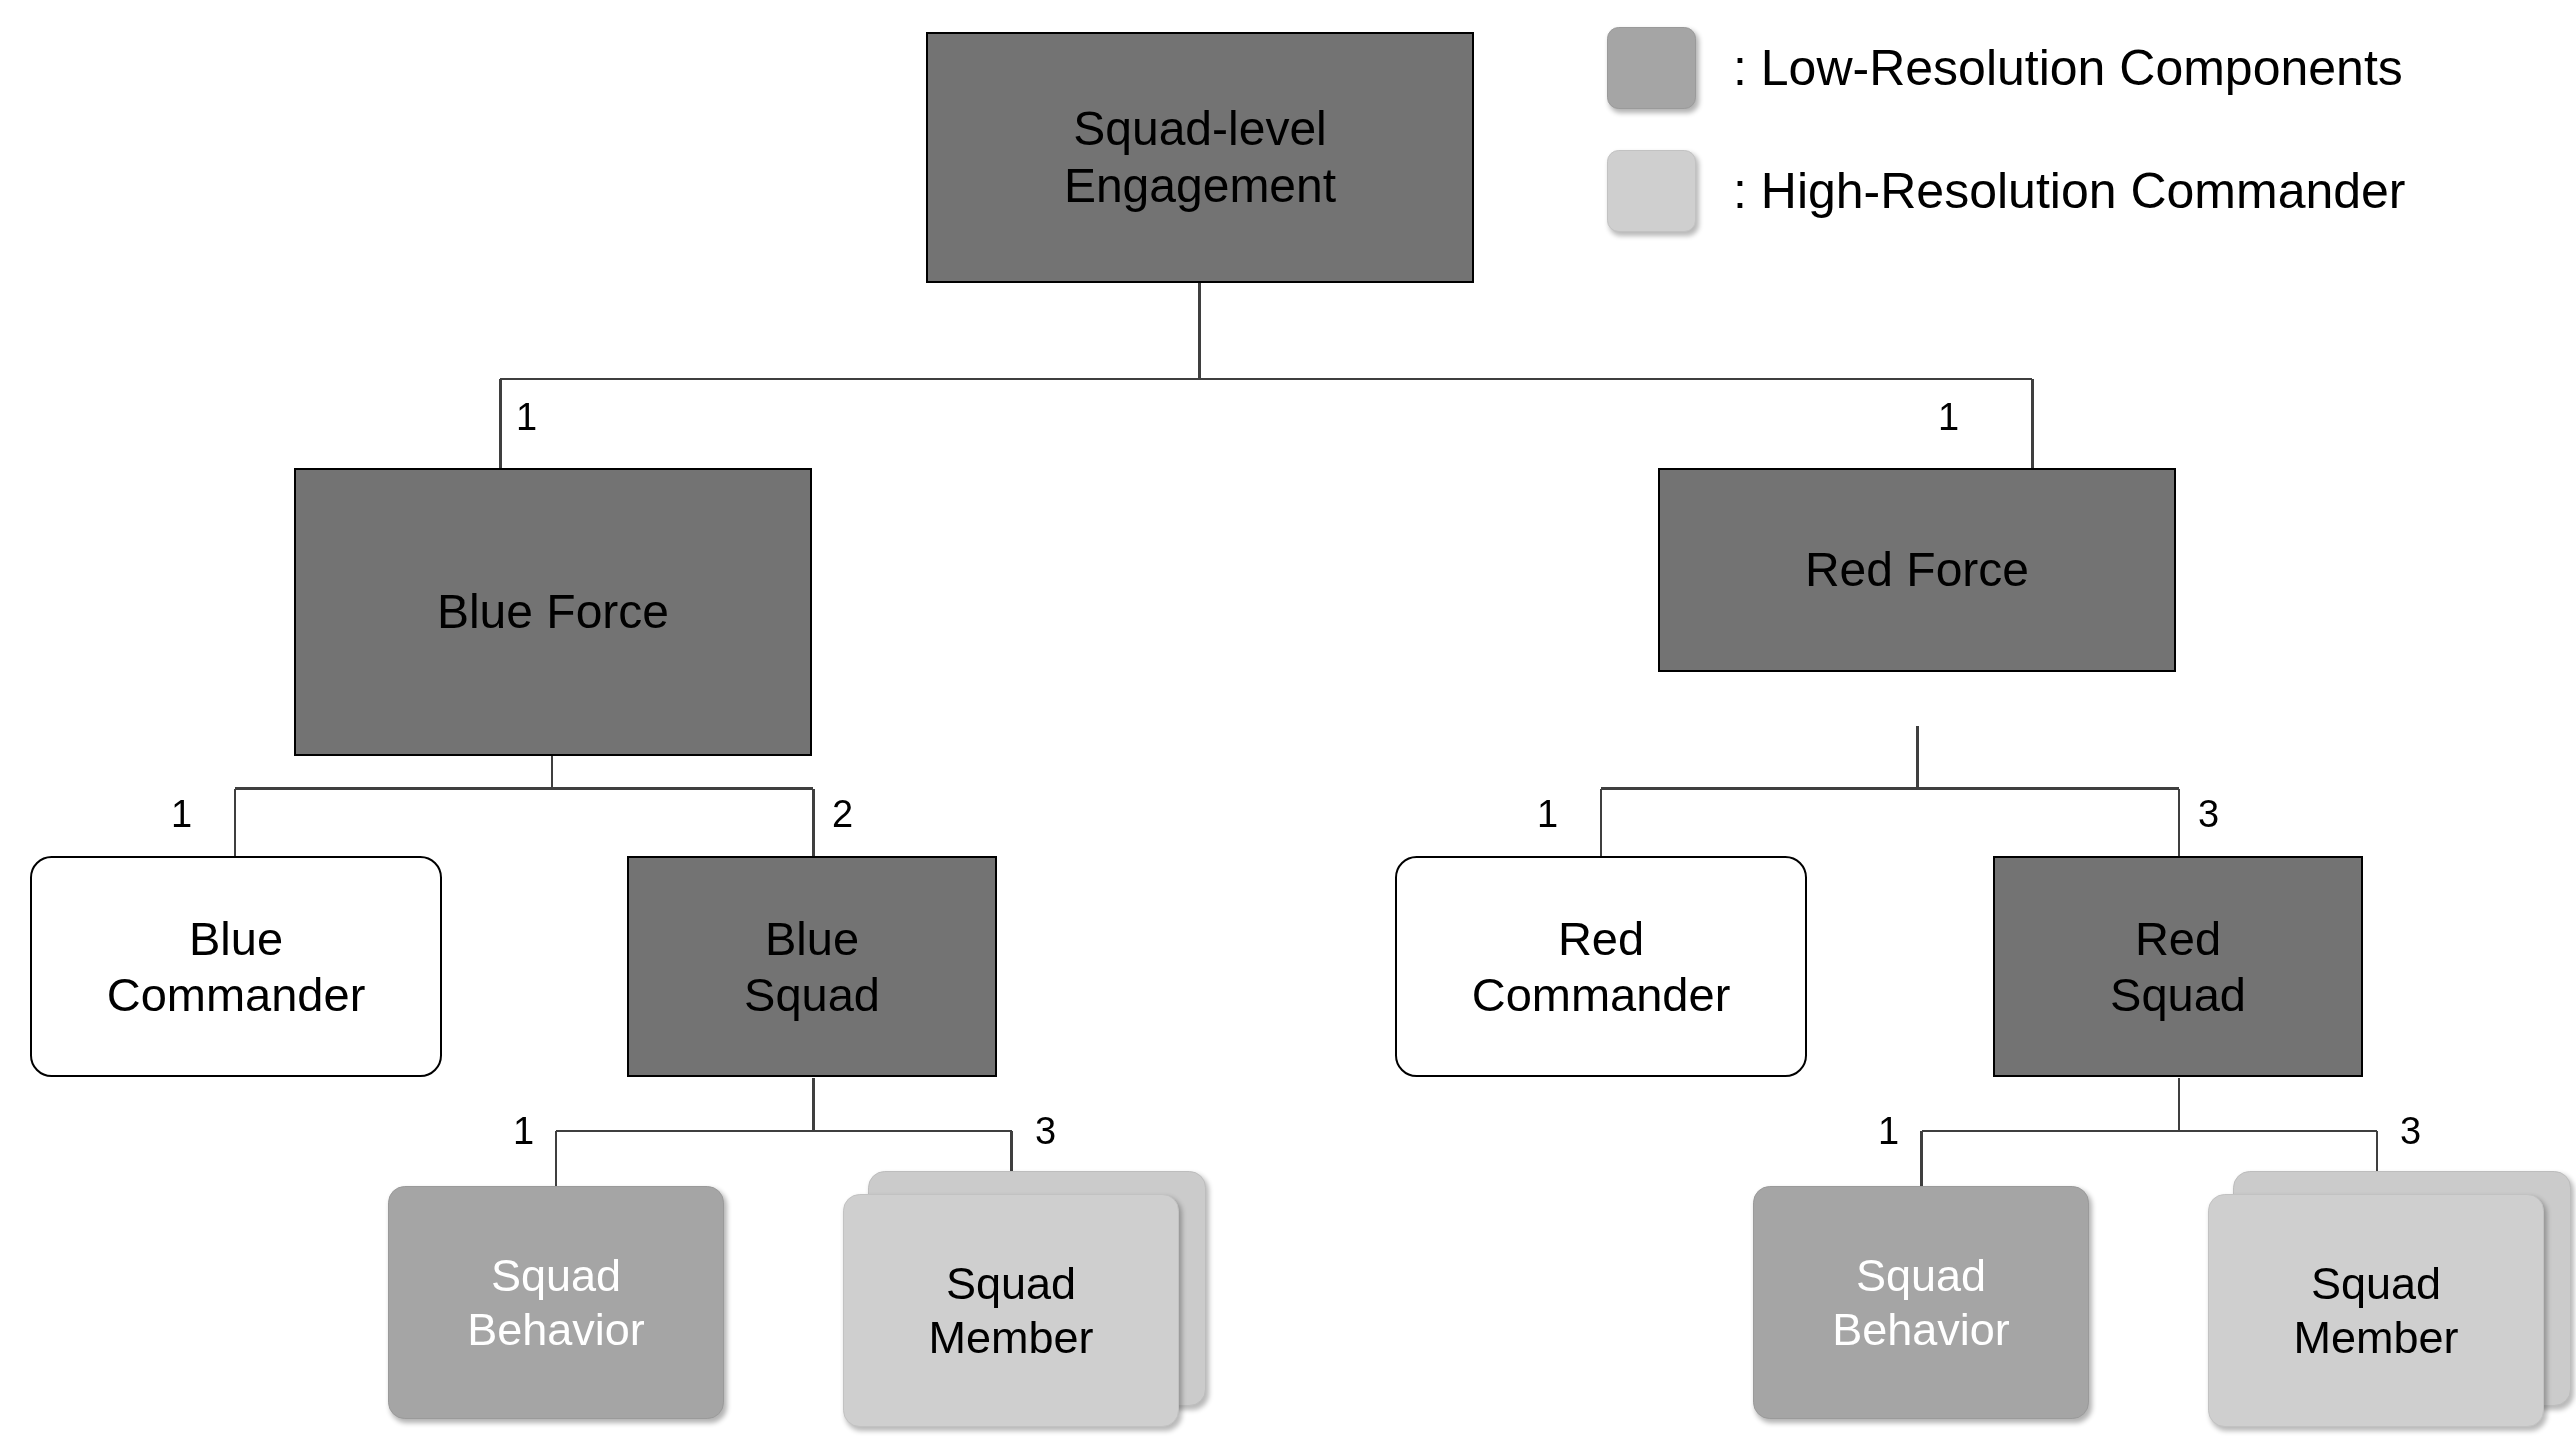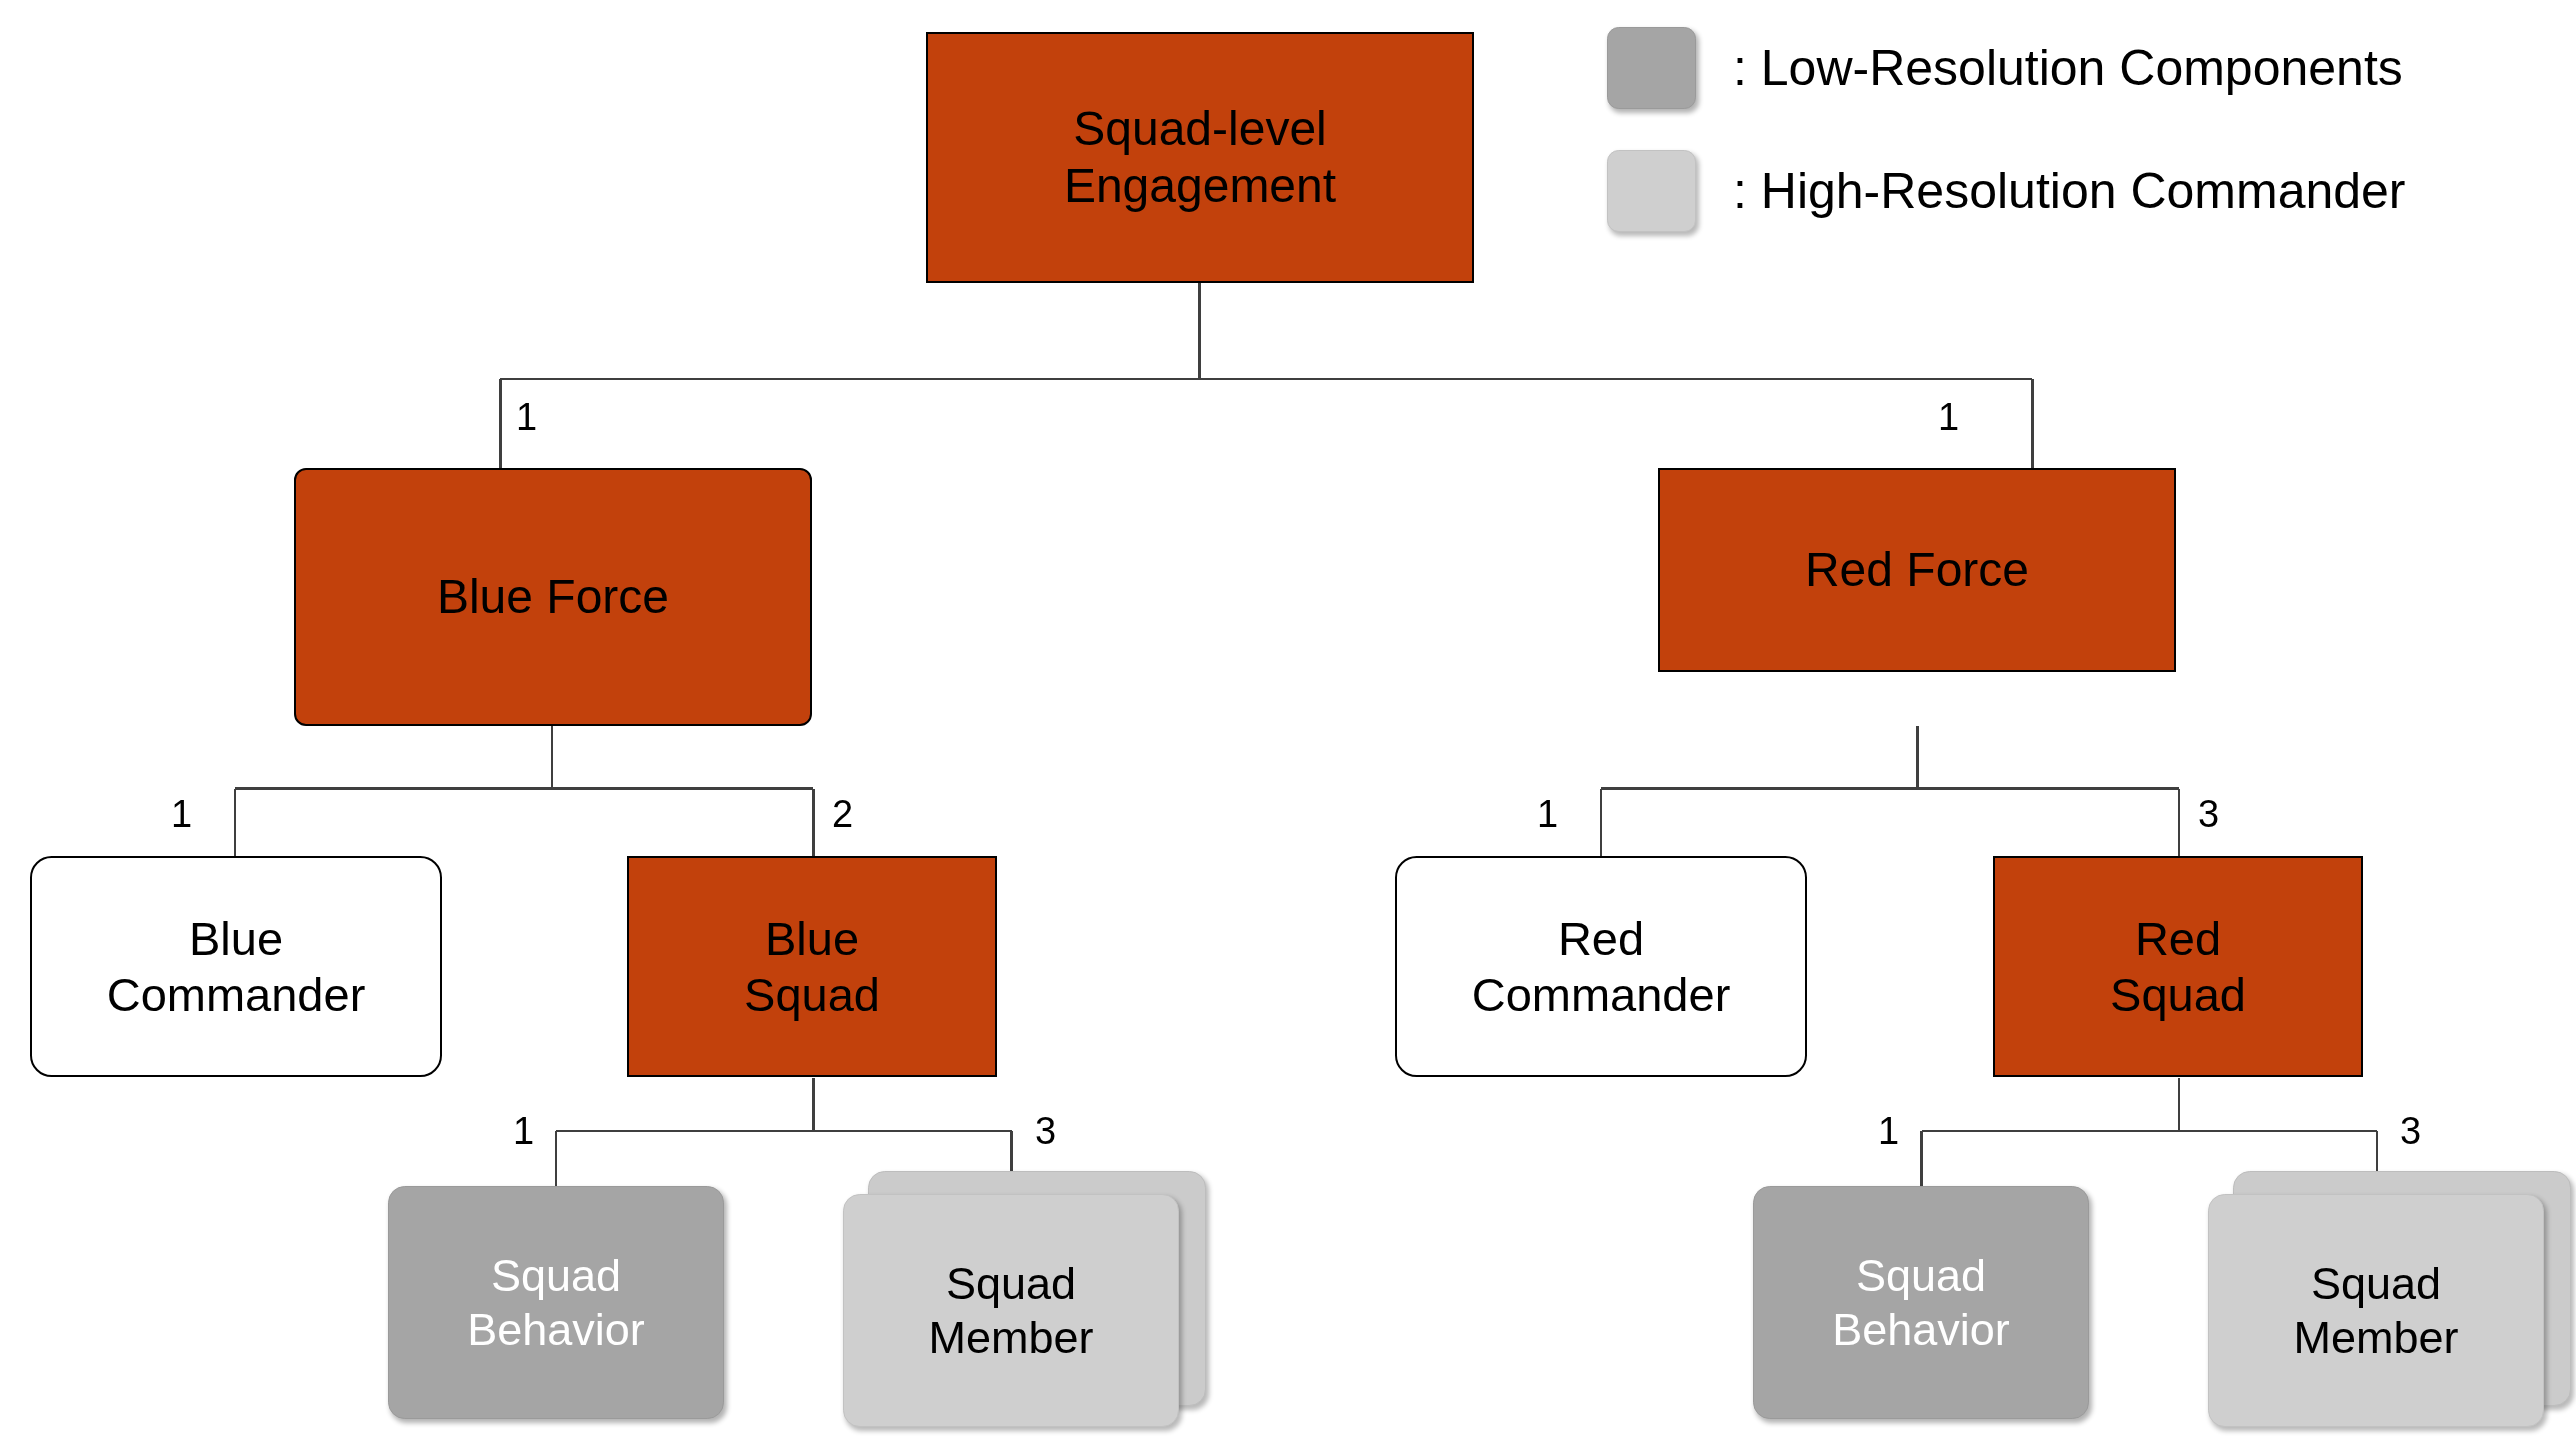--- a/index.html
+++ b/index.html
@@ -39,21 +39,21 @@
     color: #000000;
   }
   .node .label {
     display: block;
     white-space: pre-line;
     padding: 0 5px;
   }
 
   
   .rect-sharp {
-    background: #c2410c;
+    background: #737373;
     border: 2.5px solid #000000;
     align-items: center;
   }
   
   .rect-round {
     background: #ffffff;
     border: 2.5px solid #000000;
     border-radius: 21.6px;
   }
   
@@ -165,21 +165,21 @@
       <path d="M2308,1358 L2308,1424"></path>
       <path d="M2855,1358 L2855,1406"></path>
     </g>
   </svg>
 
   <div class="node rect-sharp" style="left:926px; top:32px; width:548px; height:251px; font-size:48px;">
     <span class="label">Squad-level
 Engagement</span>
   </div>
 
-  <div class="node rect-sharp" style="left:294px; top:468px; width:518px; height:258px; font-size:48px;border-radius:12px;">
+  <div class="node rect-sharp" style="left:294px; top:468px; width:518px; height:288px; font-size:48px;">
     <span class="label">Blue Force</span>
   </div>
 
   <div class="node rect-sharp" style="left:1658px; top:468px; width:518px; height:204px; font-size:48px;">
     <span class="label">Red Force</span>
   </div>
 
   <div class="node rect-round" style="left:30px; top:856px; width:412px; height:221px; font-size:47px;">
     <span class="label">Blue
 Commander</span>

